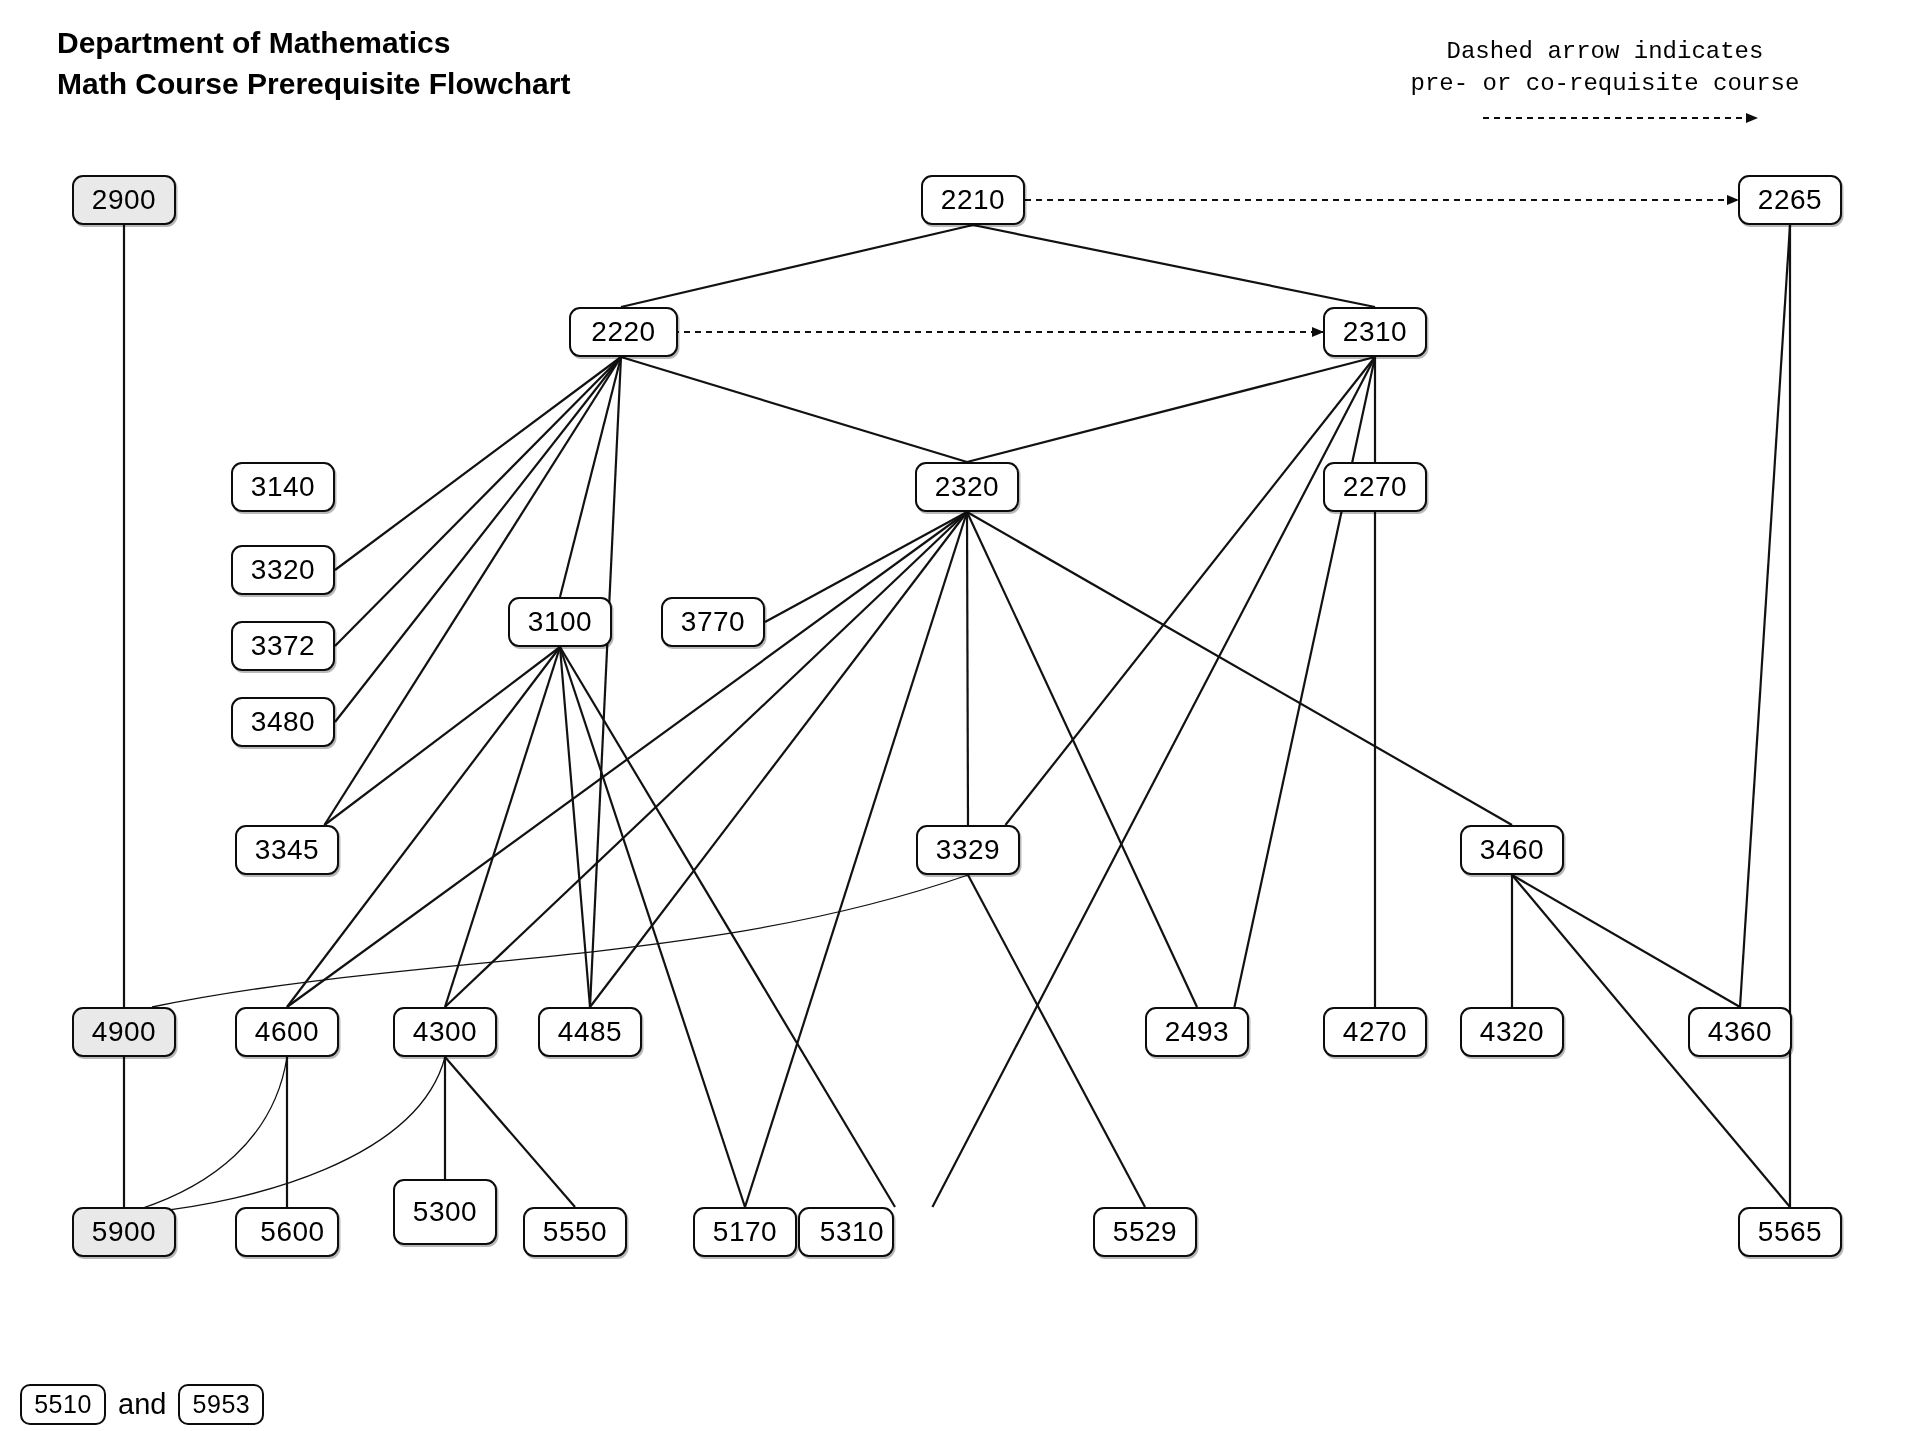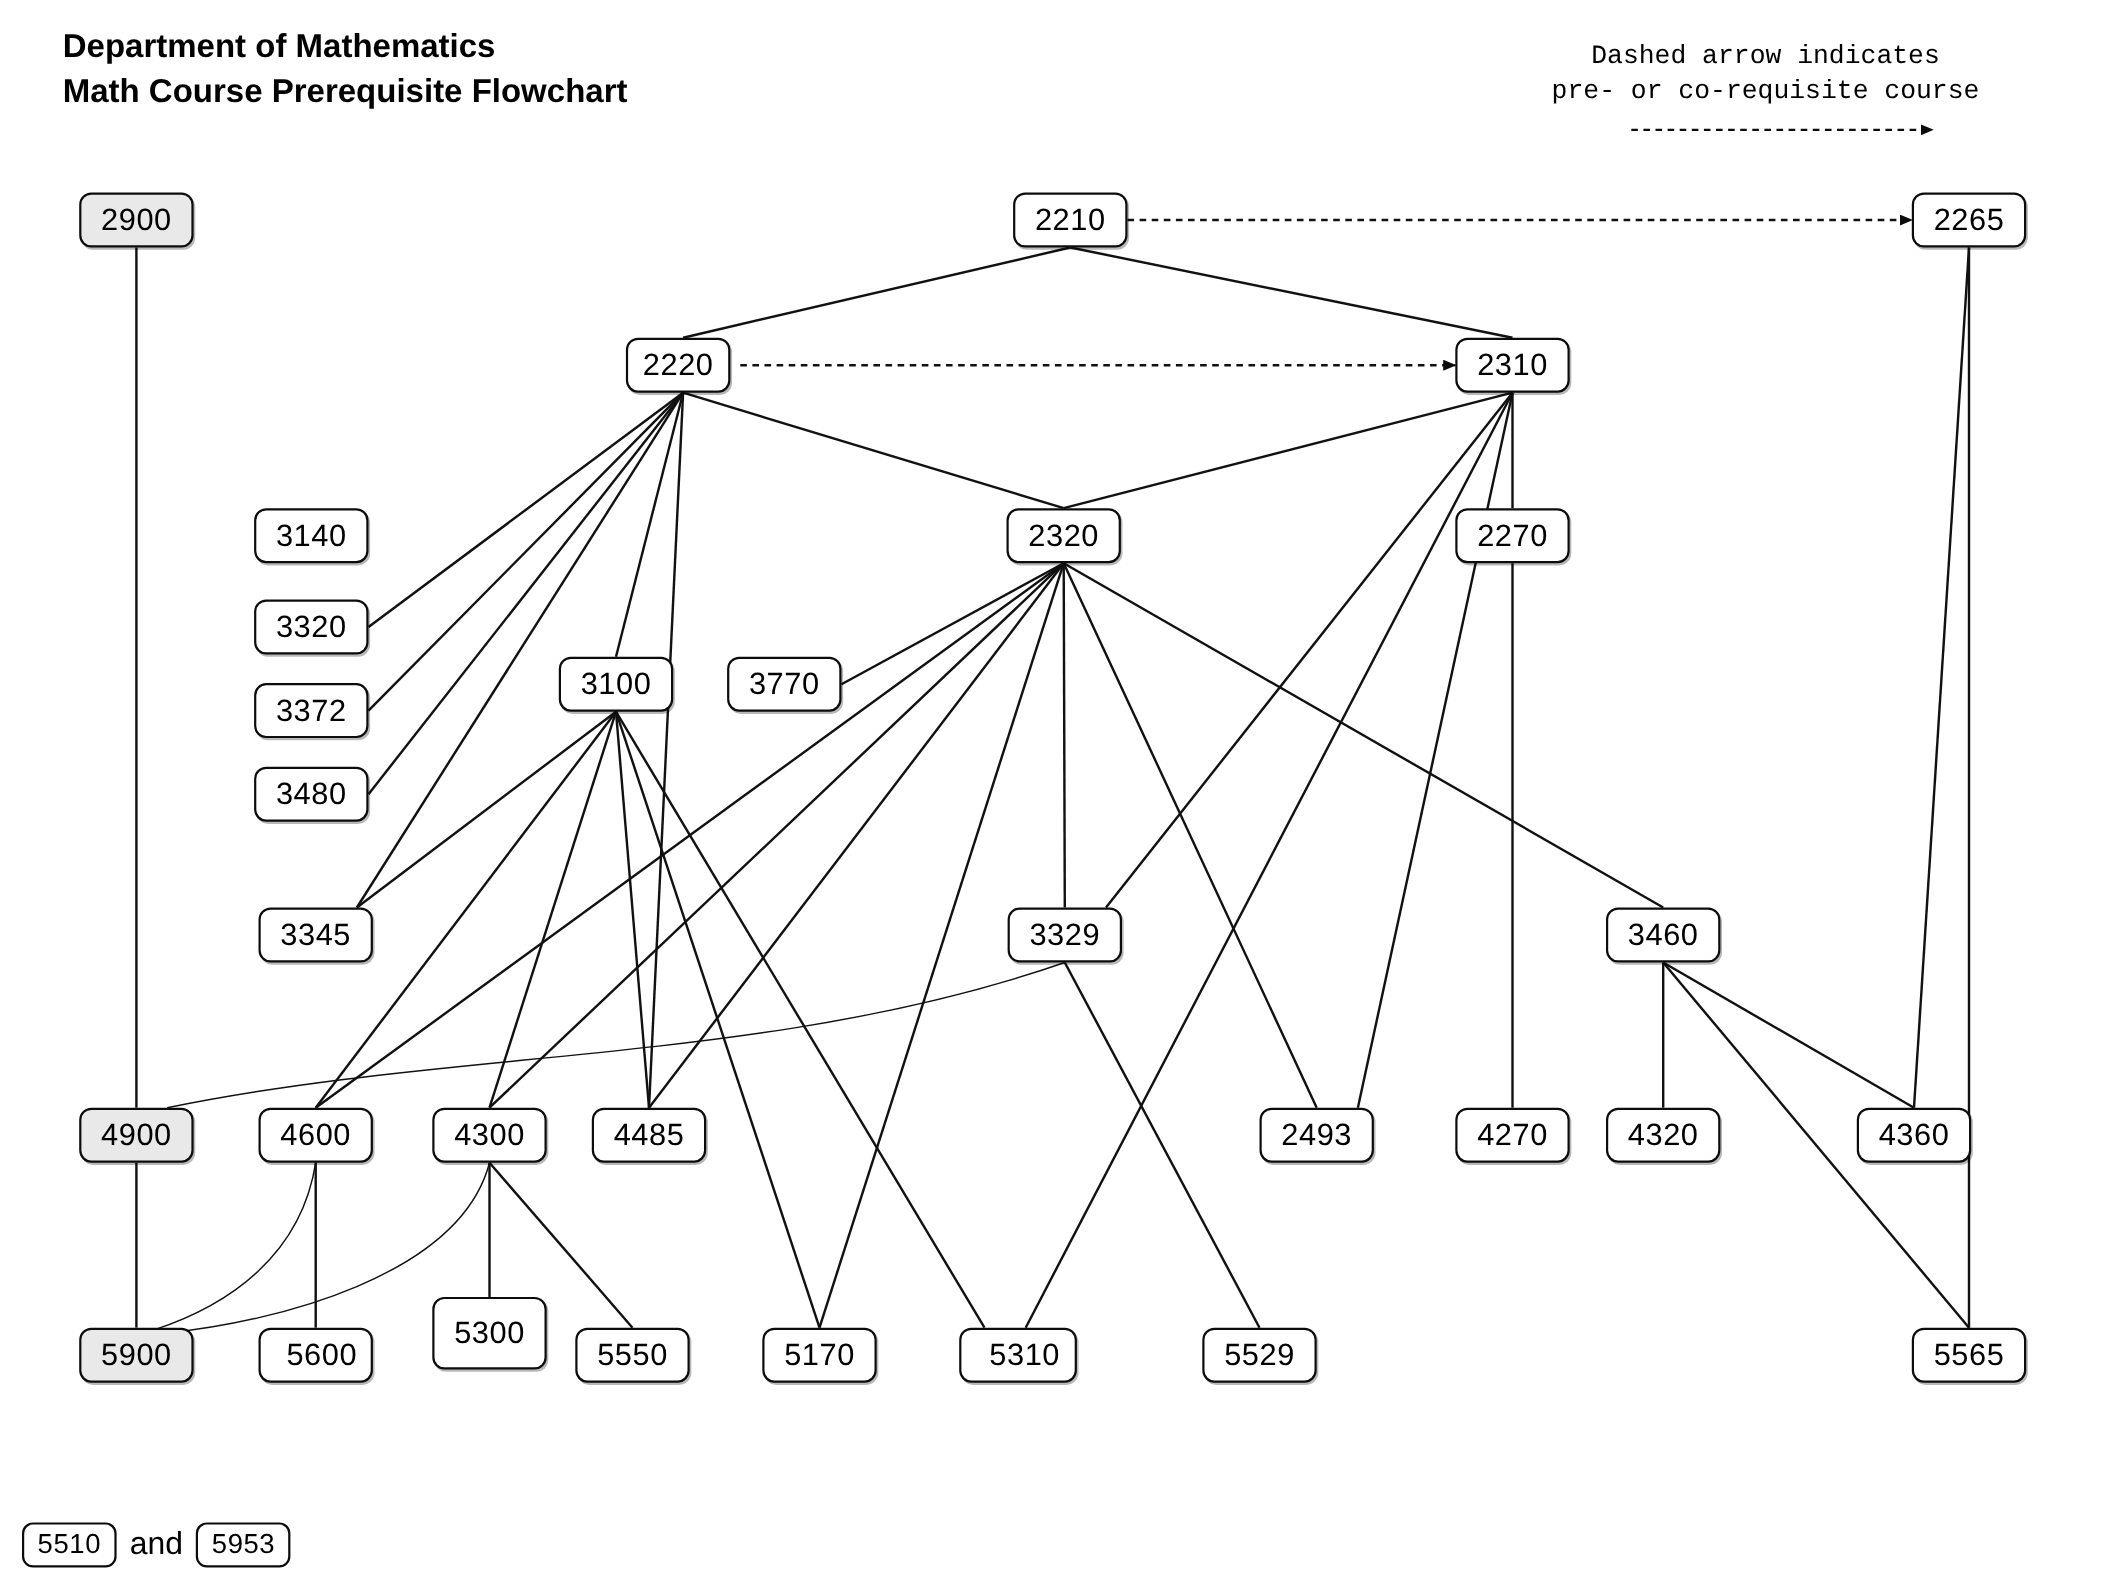--- a/index.html
+++ b/index.html
@@ -84,21 +84,21 @@
     <div>pre- or co-requisite course</div>
   </div>
   <svg id="legend-arrow" viewBox="0 0 300 24">
     <line id="legend-arrow-line" x1="8" y1="12" x2="282" y2="12" stroke="#0c0c0c" stroke-width="2" stroke-dasharray="6 5" marker-end="url(#arrow)"></line>
   </svg>
 
   <div id="nodes">
       <div class="node gray" style="left: 72px; top: 175px; width: 104px; height: 50px;">2900</div>
       <div class="node" style="left: 921px; top: 175px; width: 104px; height: 50px;">2210</div>
       <div class="node" style="left: 1738px; top: 175px; width: 104px; height: 50px;">2265</div>
-      <div class="node" style="left: 569px; top: 307px; width: 95px; height: 50px;">2220</div>
+      <div class="node" style="left: 569px; top: 307px; width: 109px; height: 50px;">2220</div>
       <div class="node" style="left: 1323px; top: 307px; width: 104px; height: 50px;">2310</div>
       <div class="node" style="left: 231px; top: 462px; width: 104px; height: 50px;">3140</div>
       <div class="node" style="left: 915px; top: 462px; width: 104px; height: 50px;">2320</div>
       <div class="node" style="left: 1323px; top: 462px; width: 104px; height: 50px;">2270</div>
       <div class="node" style="left: 231px; top: 545px; width: 104px; height: 50px;">3320</div>
       <div class="node" style="left: 508px; top: 597px; width: 104px; height: 50px;">3100</div>
       <div class="node" style="left: 661px; top: 597px; width: 104px; height: 50px;">3770</div>
       <div class="node" style="left: 231px; top: 621px; width: 104px; height: 50px;">3372</div>
       <div class="node" style="left: 231px; top: 697px; width: 104px; height: 50px;">3480</div>
       <div class="node" style="left: 235px; top: 825px; width: 104px; height: 50px;">3345</div>
@@ -110,21 +110,21 @@
       <div class="node" style="left: 538px; top: 1007px; width: 104px; height: 50px;">4485</div>
       <div class="node" style="left: 1145px; top: 1007px; width: 104px; height: 50px;">2493</div>
       <div class="node" style="left: 1323px; top: 1007px; width: 104px; height: 50px;">4270</div>
       <div class="node" style="left: 1460px; top: 1007px; width: 104px; height: 50px;">4320</div>
       <div class="node" style="left: 1688px; top: 1007px; width: 104px; height: 50px;">4360</div>
       <div class="node gray" style="left: 72px; top: 1207px; width: 104px; height: 50px;">5900</div>
       <div class="node" style="left: 235px; top: 1207px; width: 104px; height: 50px; padding-left: 11px;">5600</div>
       <div class="node" style="left: 393px; top: 1179px; width: 104px; height: 66px;">5300</div>
       <div class="node" style="left: 523px; top: 1207px; width: 104px; height: 50px;">5550</div>
       <div class="node" style="left: 693px; top: 1207px; width: 104px; height: 50px;">5170</div>
-      <div class="node" style="left: 872px; top: 1207px; width: 107px; height: 50px; padding-left: 12px;">5310</div>
+      <div class="node" style="left: 798px; top: 1207px; width: 96px; height: 50px; padding-left: 12px;">5310</div>
       <div class="node" style="left: 1093px; top: 1207px; width: 104px; height: 50px;">5529</div>
       <div class="node" style="left: 1738px; top: 1207px; width: 104px; height: 50px;">5565</div>
     </div>
 
   <div id="footer">
     <span class="inline-node">5510</span>
     <span>and</span>
     <span class="inline-node">5953</span>
   </div>
 </div>

